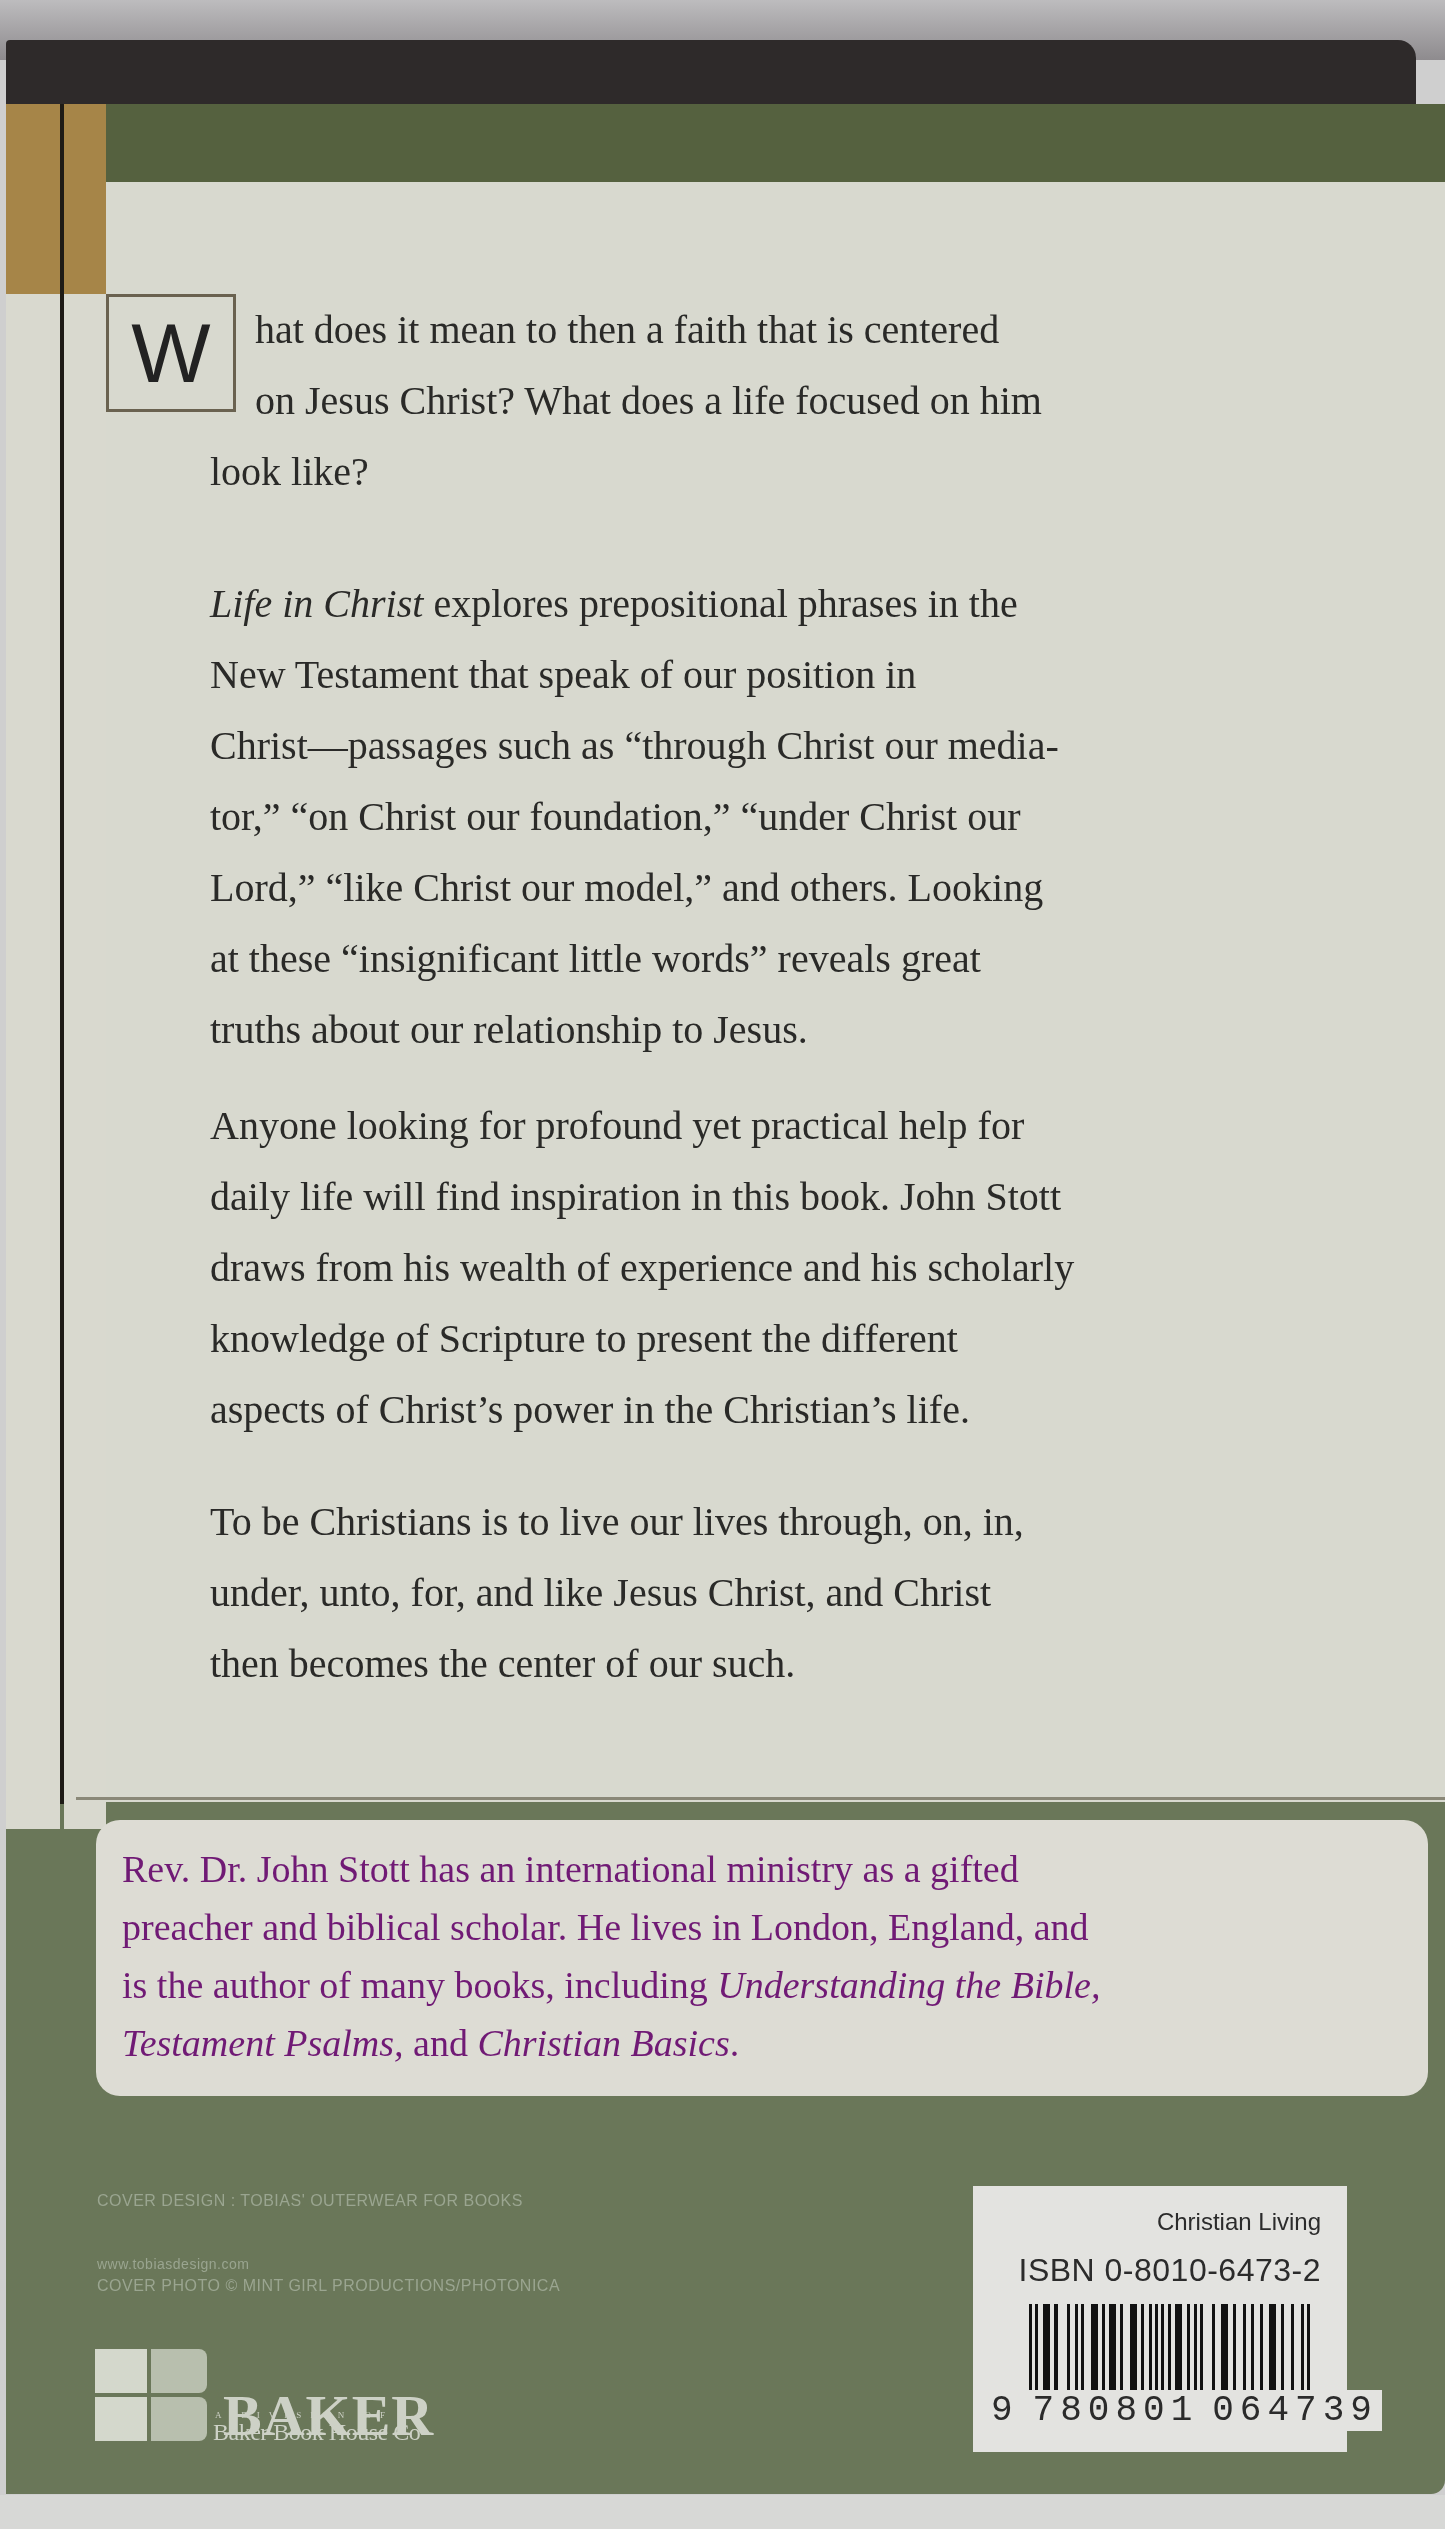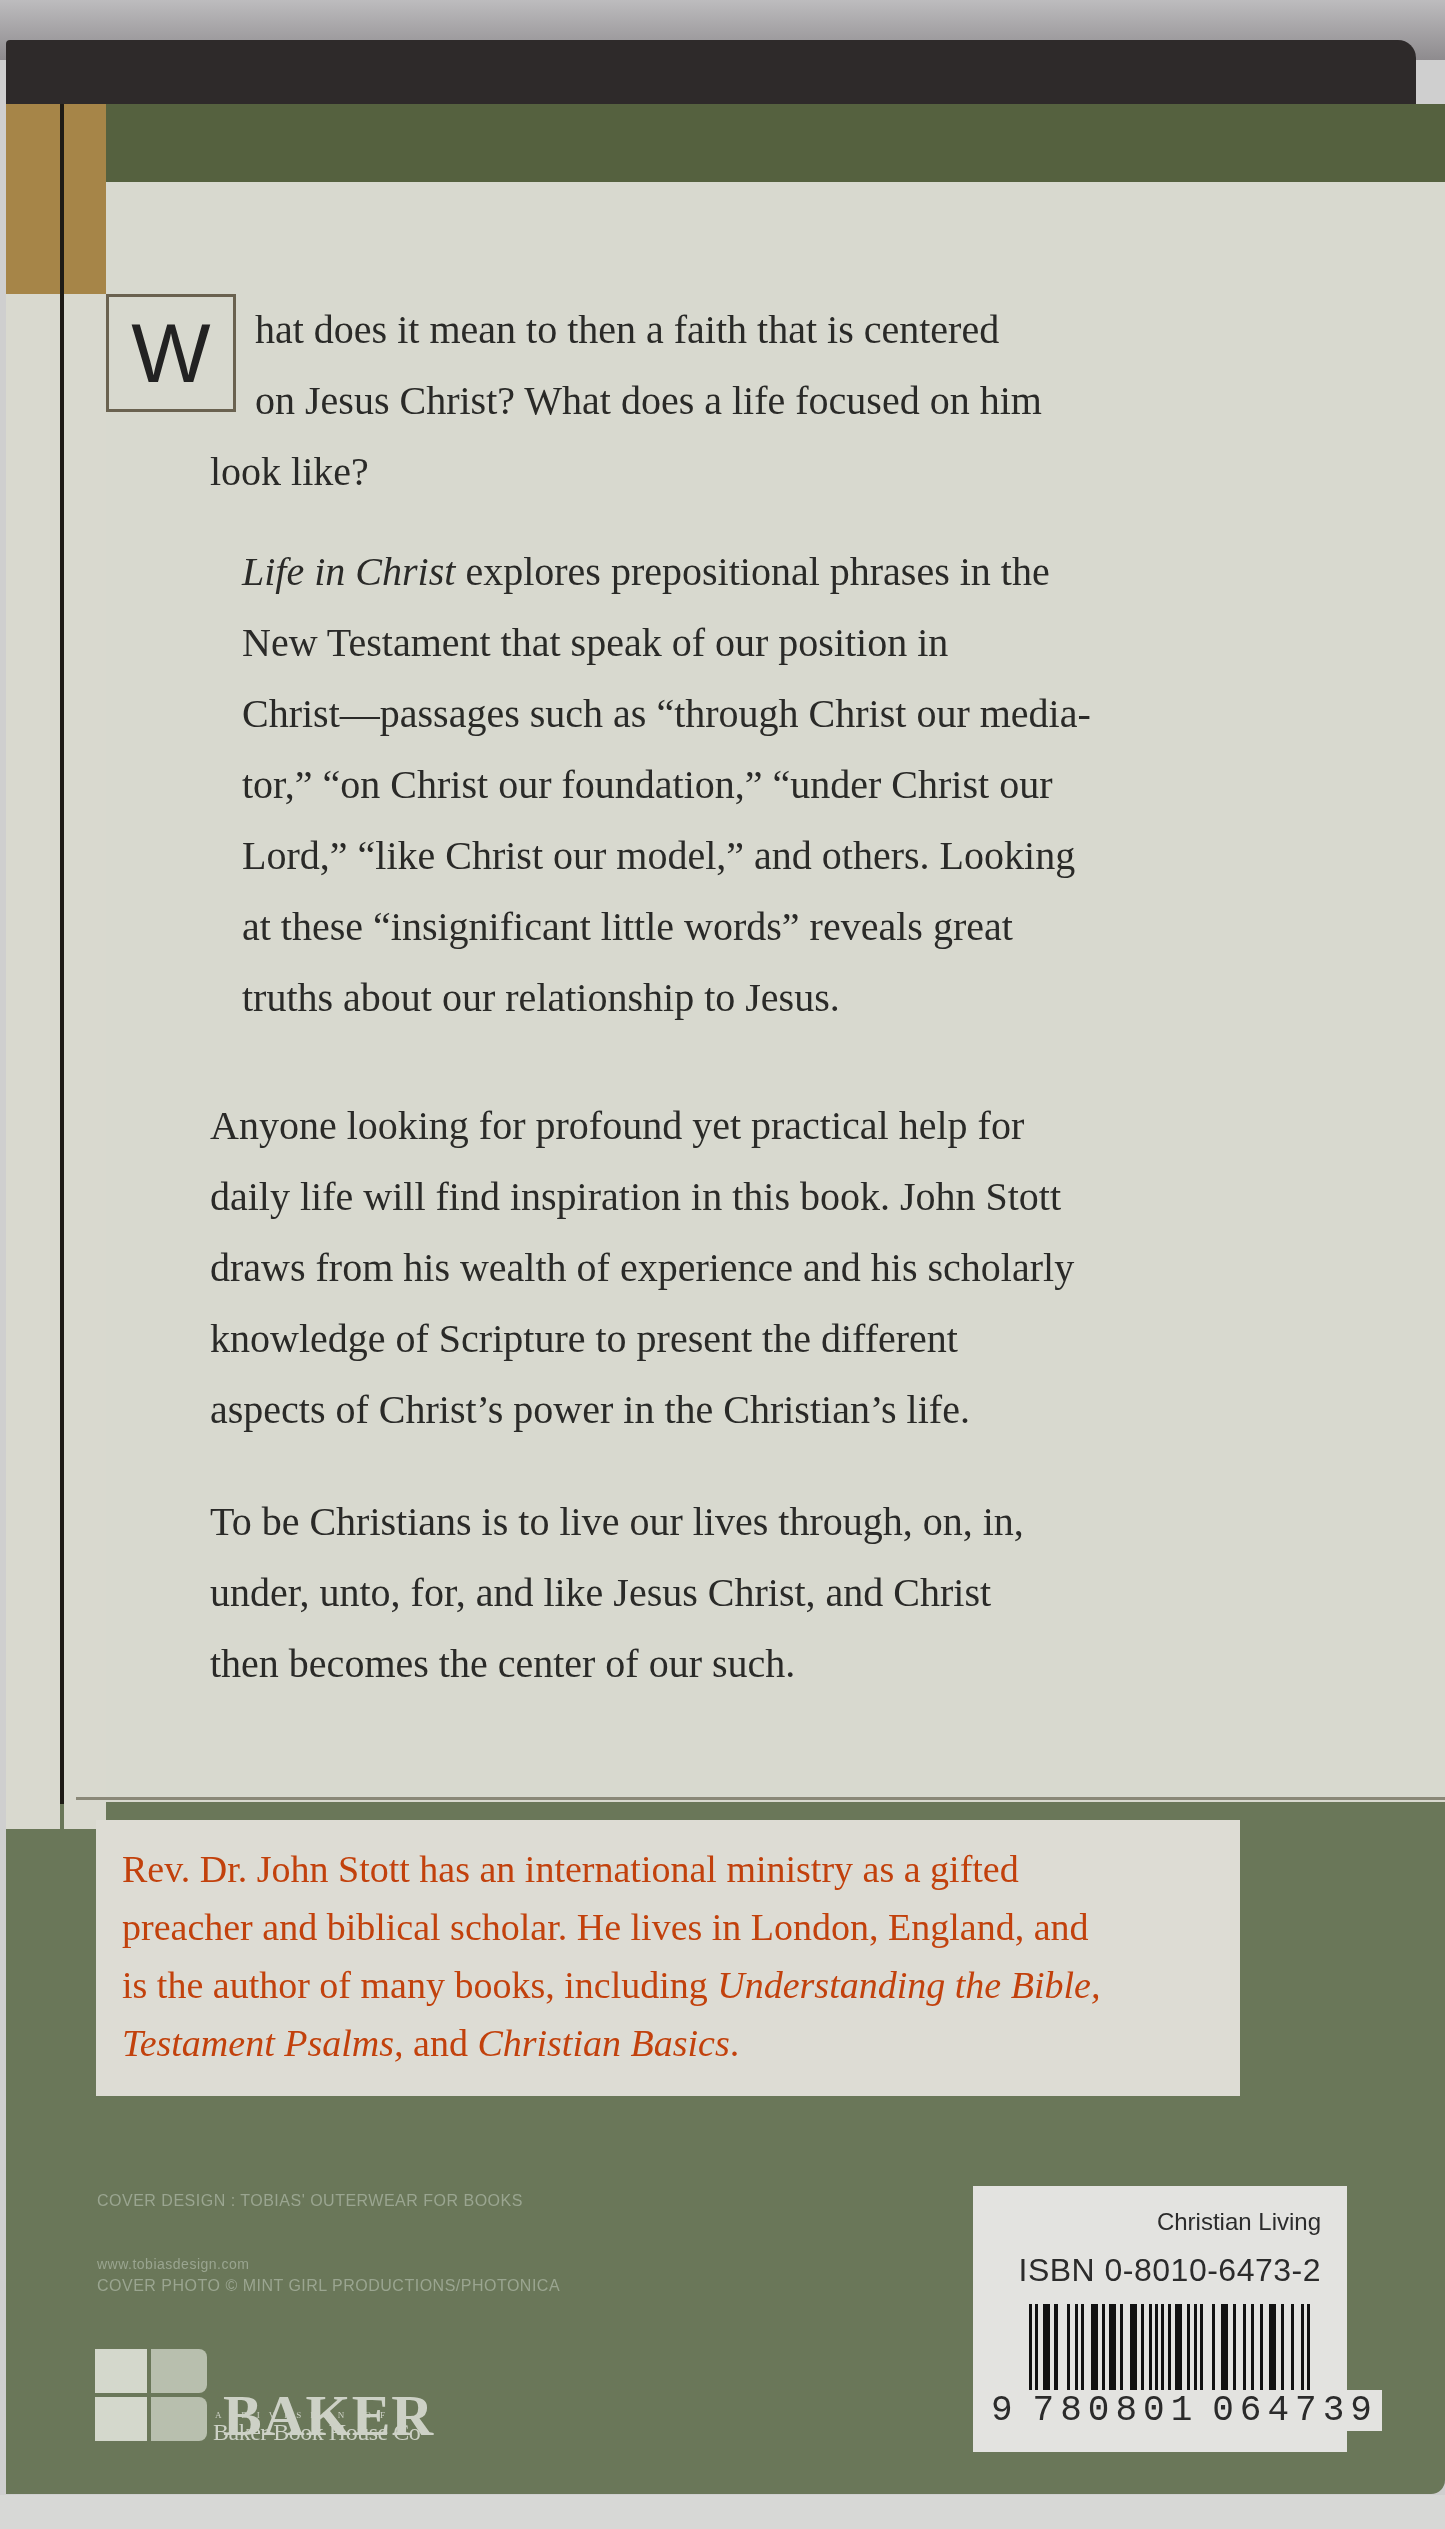--- a/index.html
+++ b/index.html
@@ -64,28 +64,28 @@
     background: #d8d9cf;
   }
   .body-text {
     position: absolute; left: 210px; width: 1060px;
     font-size: 40px; line-height: 71px; color: #2a2a28;
     margin: 0;
   }
   .body-text .line { display: block; white-space: nowrap; }
   .first-para { left: 255px; top: 294px; }
   .first-para .dedent { margin-left: -45px; }
-  .p2 { top: 536px; margin-left: 32px; }
+  .p2 { top: 568px; }
   .p3 { top: 1090px; }
   .p4 { top: 1486px; }
   .author-box {
-    position: absolute; left: 96px; top: 1820px; width: 1144px; height: 276px;
+    position: absolute; left: 96px; top: 1820px; width: 1332px; height: 276px;
     background: #dddcd4;
     box-sizing: border-box; padding: 20px 26px;
-    font-size: 38px; line-height: 58px; color: #c2410c;
+    font-size: 38px; line-height: 58px; color: #701a75; border-radius: 24px;
   }
   .author-box .line { display: block; white-space: nowrap; }
   .credits {
     position: absolute; left: 97px; top: 2190px;
     font-family: "Liberation Sans", sans-serif;
     font-size: 16px; line-height: 22px; color: #9aa590;
     letter-spacing: 0.5px;
   }
   .credits .line { display: block; white-space: nowrap; }
   .credits .url { font-size: 14px; margin-top: 41px; }

